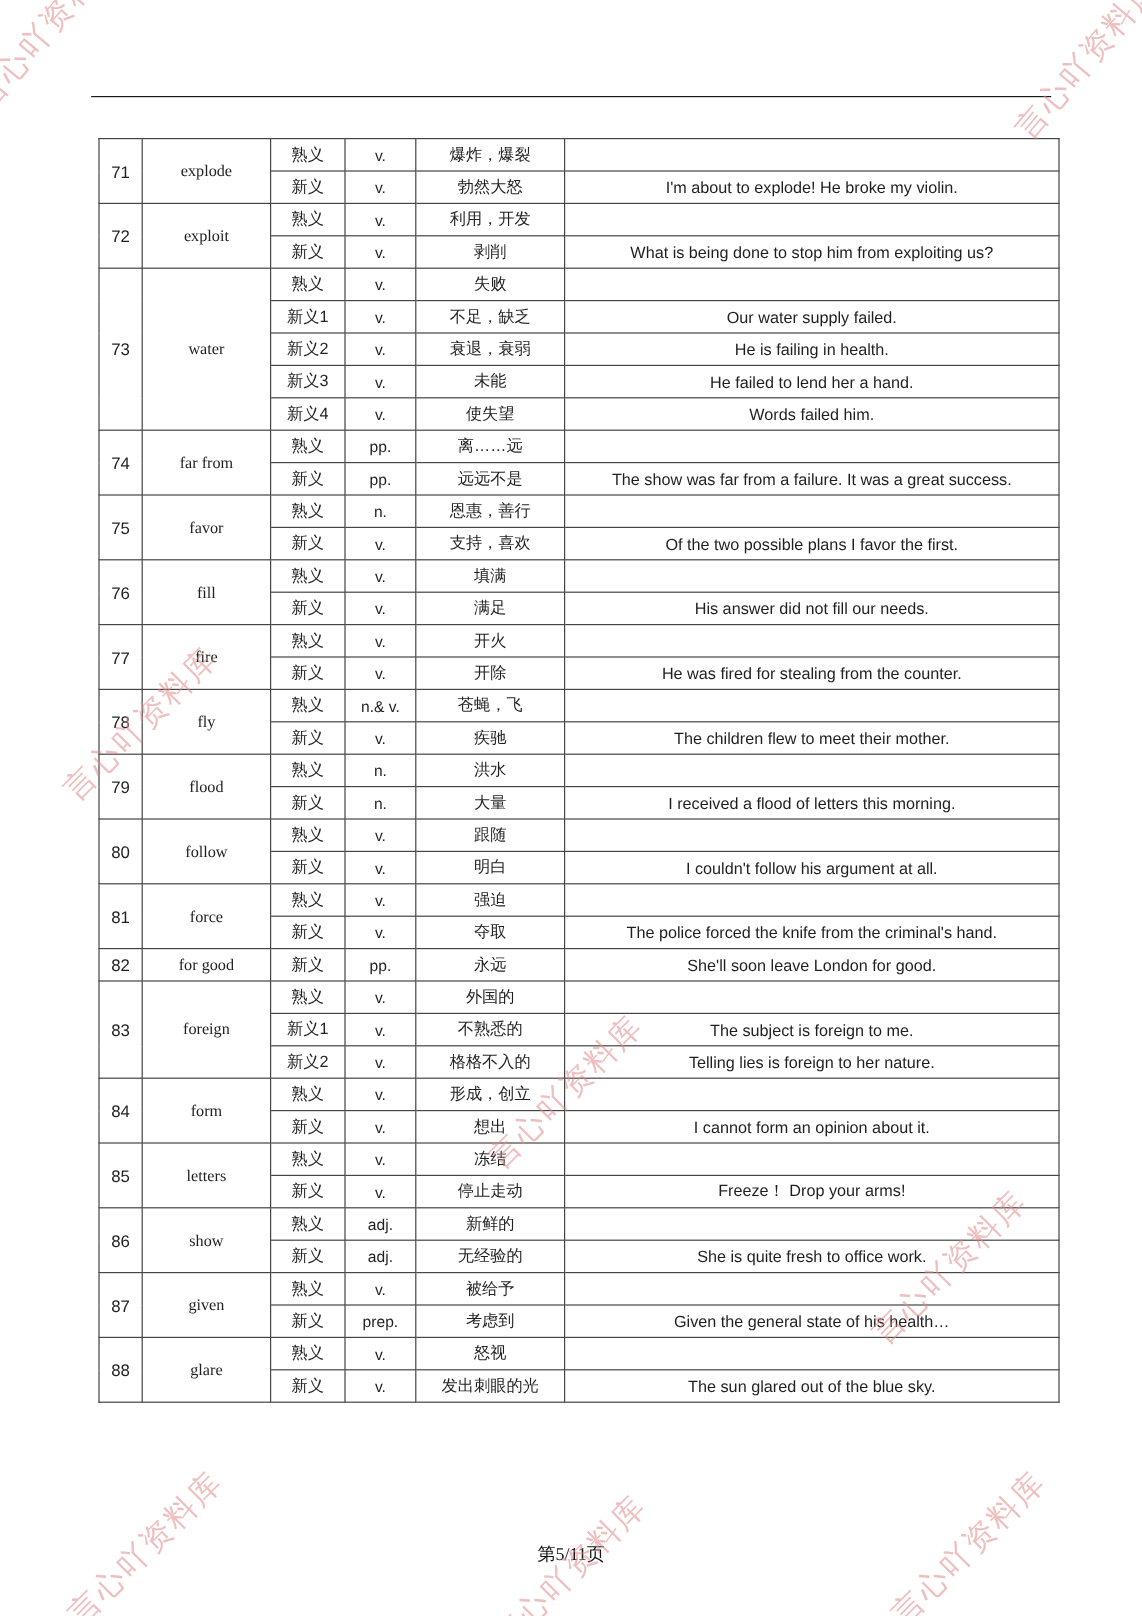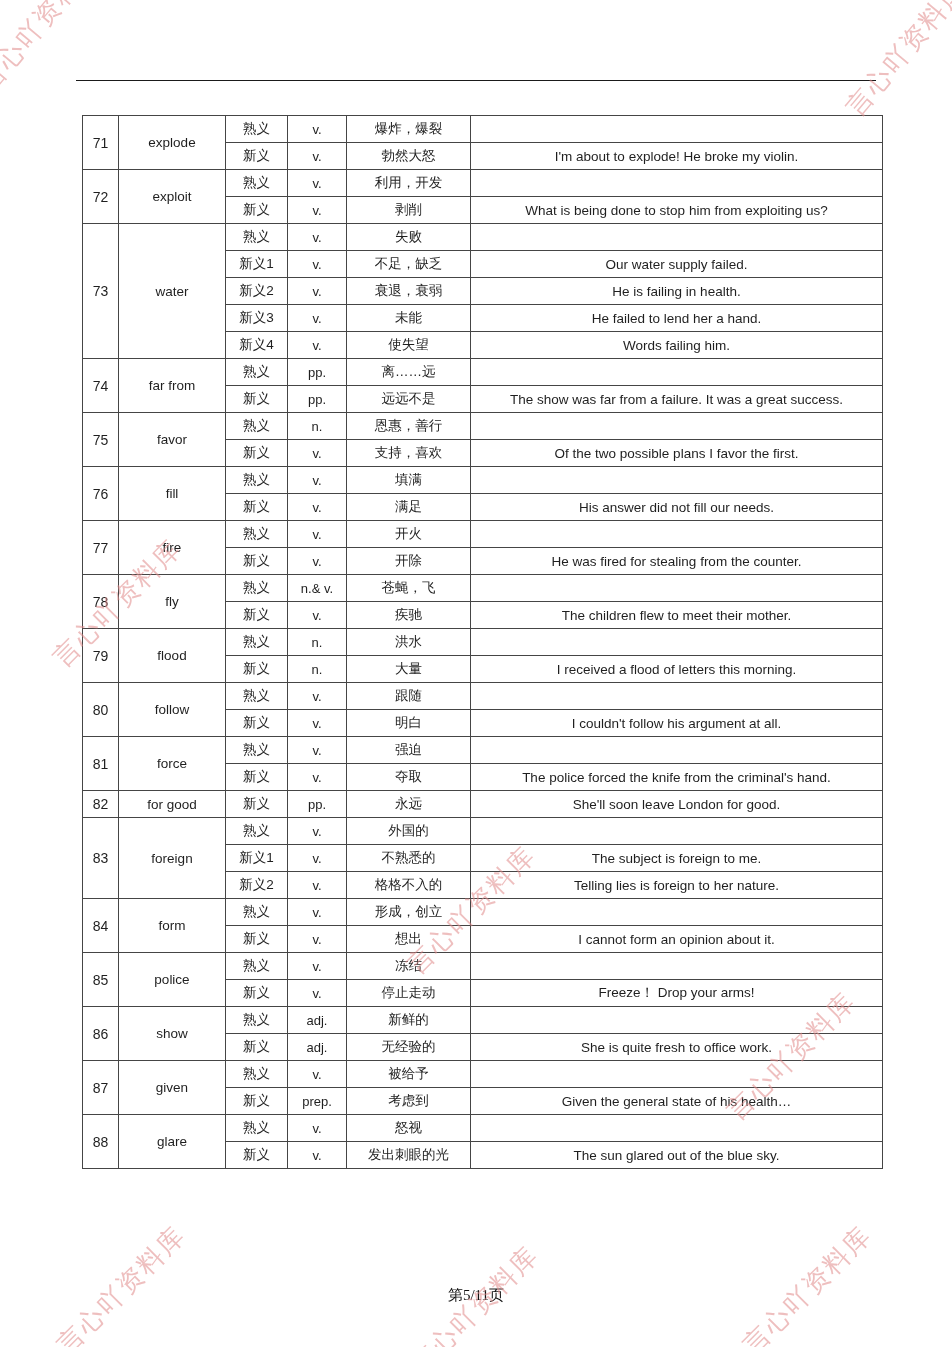--- a/index.html
+++ b/index.html
@@ -34,21 +34,21 @@
     text-align:center;
     vertical-align:middle;
     font-size:13.5px;
     color:#1f1f1f;
     padding:0 3px;
     overflow:hidden;
     white-space:nowrap;
     background:transparent;
   }
   .vocab td.cell-num   { font-size:14px;margin-left:17px; }
-  .vocab td.cell-word  { font-size:13.5px; }
+  .vocab td.cell-word  { font-size:13.5px;font-family:Liberation Serif, serif; }
   .vocab td.cell-pos   { font-size:13px; }
   .vocab td.cell-example { font-size:13.5px; }
   .wm {
     position:absolute;
     font-size:26px;
     letter-spacing:2px;
     color:#e18b8b;
     opacity:0.55;
     transform:rotate(-45deg);
     transform-origin:left center;
@@ -145,21 +145,21 @@
         <tr>
           <td class="cell-type">新义3</td>
           <td class="cell-pos">v.</td>
           <td class="cell-meaning">未能</td>
           <td class="cell-example">He failed to lend her a hand.</td>
         </tr>
         <tr>
           <td class="cell-type">新义4</td>
           <td class="cell-pos">v.</td>
           <td class="cell-meaning">使失望</td>
-          <td class="cell-example">Words failing him.</td>
+          <td class="cell-example">Words failed him.</td>
         </tr>
         <tr>
           <td rowspan="2" class="cell-num">74</td>
           <td rowspan="2" class="cell-word">far from</td>
           <td class="cell-type">熟义</td>
           <td class="cell-pos">pp.</td>
           <td class="cell-meaning">离……远</td>
           <td class="cell-example"></td>
         </tr>
         <tr>
@@ -303,21 +303,21 @@
           <td class="cell-example"></td>
         </tr>
         <tr>
           <td class="cell-type">新义</td>
           <td class="cell-pos">v.</td>
           <td class="cell-meaning">想出</td>
           <td class="cell-example">I cannot form an opinion about it.</td>
         </tr>
         <tr>
           <td rowspan="2" class="cell-num">85</td>
-          <td rowspan="2" class="cell-word">police</td>
+          <td rowspan="2" class="cell-word">letters</td>
           <td class="cell-type">熟义</td>
           <td class="cell-pos">v.</td>
           <td class="cell-meaning">冻结</td>
           <td class="cell-example"></td>
         </tr>
         <tr>
           <td class="cell-type">新义</td>
           <td class="cell-pos">v.</td>
           <td class="cell-meaning">停止走动</td>
           <td class="cell-example">Freeze！ Drop your arms!</td>

